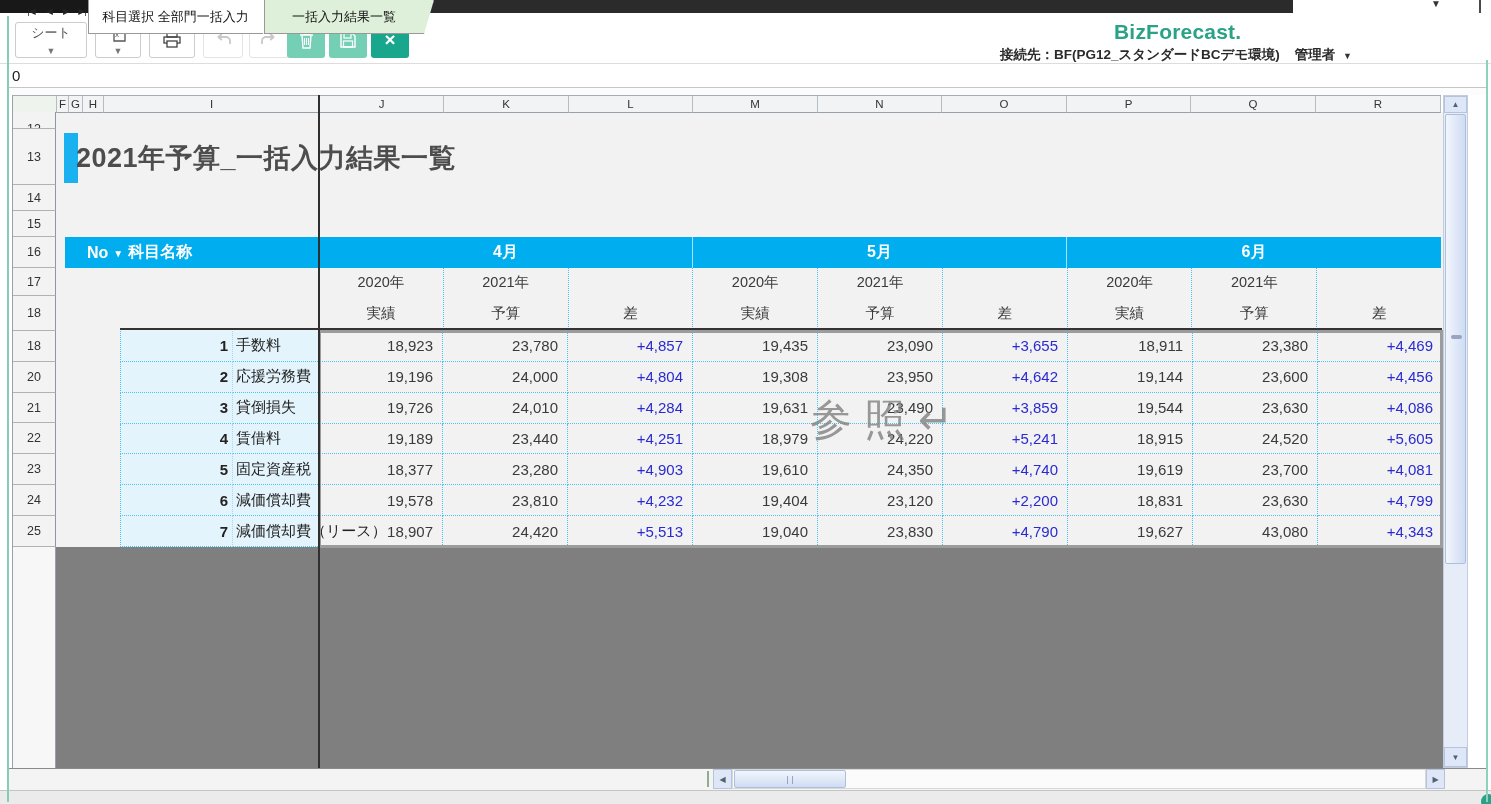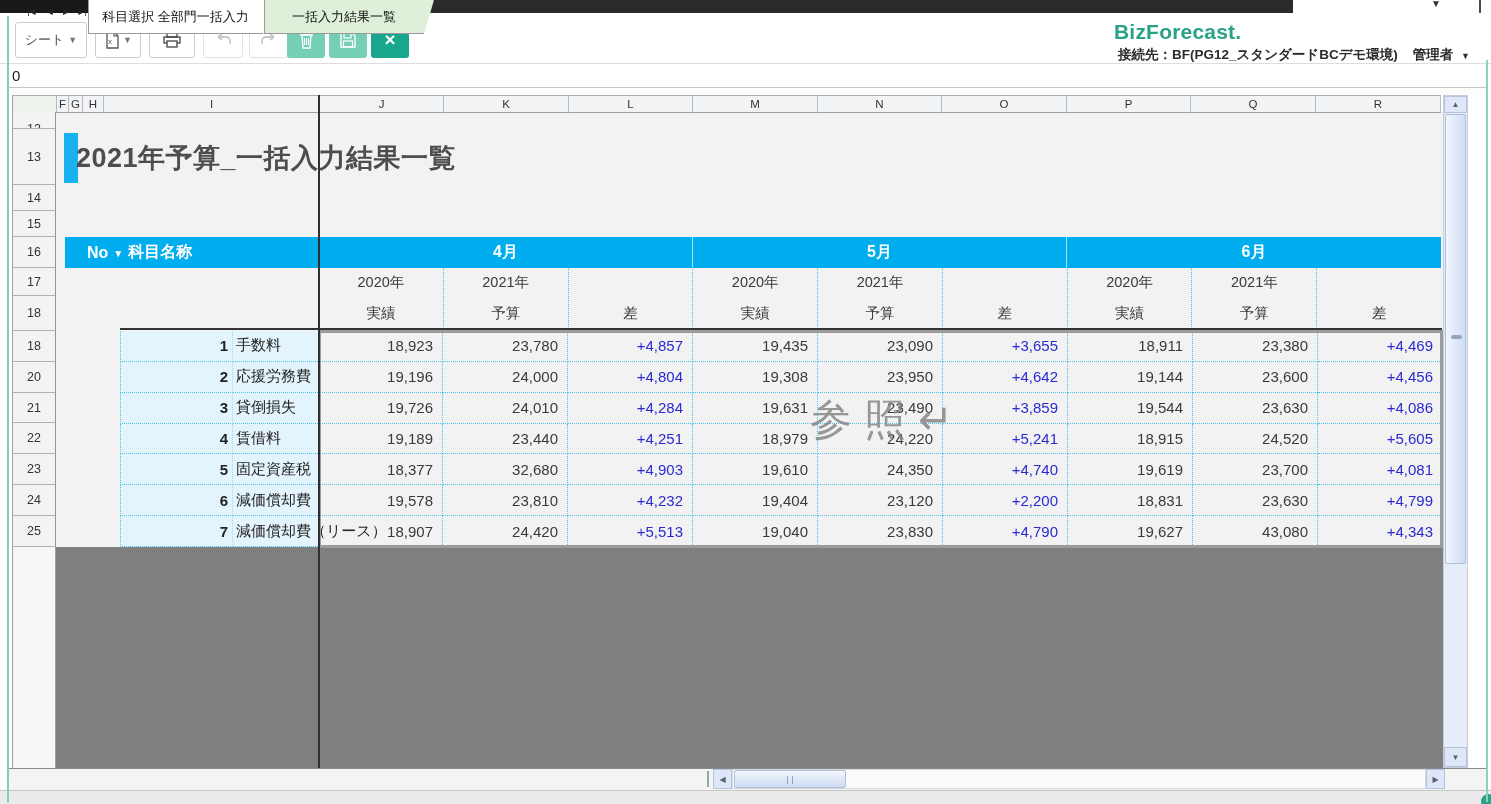--- a/index.html
+++ b/index.html
@@ -18,36 +18,36 @@
   .topbar-edge { left:1479px; top:0; width:2px; height:58px; background:#4a4a4a; }
 
   
   .frame-left { left:7px; top:16px; width:2px; height:786px; background:#86cdb7; }
   .frame-right { left:1486px; top:60px; width:2px; height:742px; background:#8fd1ba; }
 
   
   .toolbar { left:0; top:13px; width:1491px; height:51px; background:#fff; border-bottom:1px solid #ddd; }
   .tbtn { position:absolute; top:22px; height:36px; border:1px solid #ccc; border-radius:3px;
           background:#fff; display:flex; align-items:center; justify-content:center;
-          font-size:13px; color:#555; gap:4px; }
+          font-size:13px; color:#555; gap:4px;flex-direction:column; }
   .tbtn.disabled { border-color:#e3e3e3; }
   .tbtn svg { display:block; }
   .btn-sheet { left:15px; width:72px; }
   .btn-excel { left:95px; width:46px; }
   .btn-print { left:149px; width:46px; }
   .btn-undo  { left:203px; width:40px; }
   .btn-redo  { left:249px; width:40px; }
   .btn-green { border:none; color:#fff; }
   .btn-trash { left:287px; width:38px; background:#74cfb5; }
   .btn-save  { left:329px; width:38px; background:#74cfb5; }
   .btn-close { left:371px; width:38px; background:#18a78c; font-size:19px; font-weight:bold; }
   .caret { font-size:9px; color:#777; }
 
   .logo { left:1114px; top:20px; font-size:21px; font-weight:bold; color:#2aa287; letter-spacing:.2px; }
-  .conn { left:1000px; top:46px; width:470px; text-align:right; font-size:13.5px; font-weight:bold; color:#2b2b2b; }
+  .conn { left:1000px; top:46px; width:470px; text-align:left; font-size:13.5px; font-weight:bold; color:#2b2b2b; }
   .conn .caret { color:#333; margin-left:4px; }
 
   
   .fbar { left:9px; top:64px; width:1477px; height:24px; background:#fff; border-bottom:1px solid #c6c6c6; 
           font-size:15px; color:#222; padding:3px 0 0 3px; }
   .strip-top { left:9px; top:88px; width:1477px; height:7px; background:#fcfcfc; }
 
   
   .sheet-bg { left:56px; top:112px; width:1387px; height:435px; background:#f2f2f2; }
   .dead-zone { left:56px; top:547px; width:1387px; height:221px; background:#7f7f7f; }
@@ -402,21 +402,21 @@
           <div class="vc">+5,605</div>
         </div>
       </div>
 
       <div class="drow">
         <div class="no">5</div>
         <div class="nm">固定資産税</div>
         <div class="vals">
 
         <div class="vc">18,377</div>
-          <div class="vc">32,680</div>
+          <div class="vc">23,280</div>
           <div class="vc">+4,903</div>
           <div class="vc">19,610</div>
           <div class="vc">24,350</div>
           <div class="vc">+4,740</div>
           <div class="vc">19,619</div>
           <div class="vc">23,700</div>
           <div class="vc">+4,081</div>
         </div>
       </div>
 

